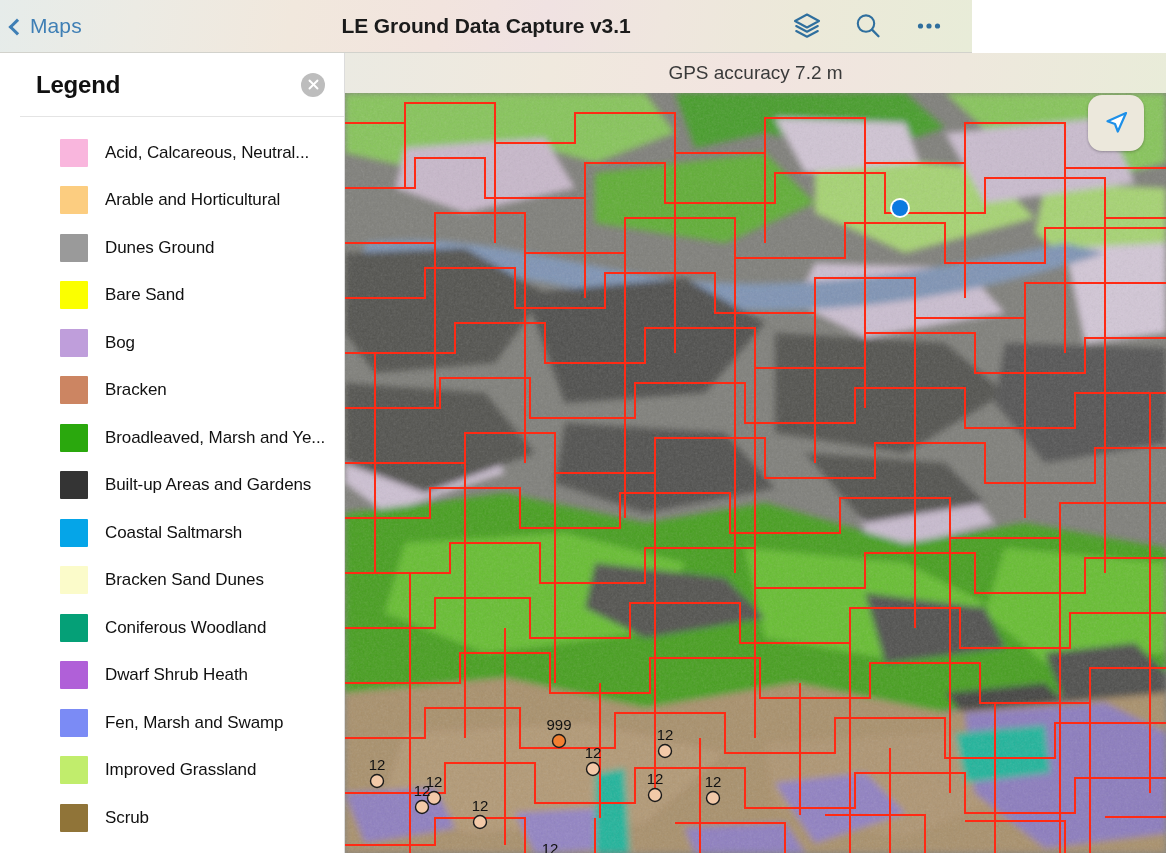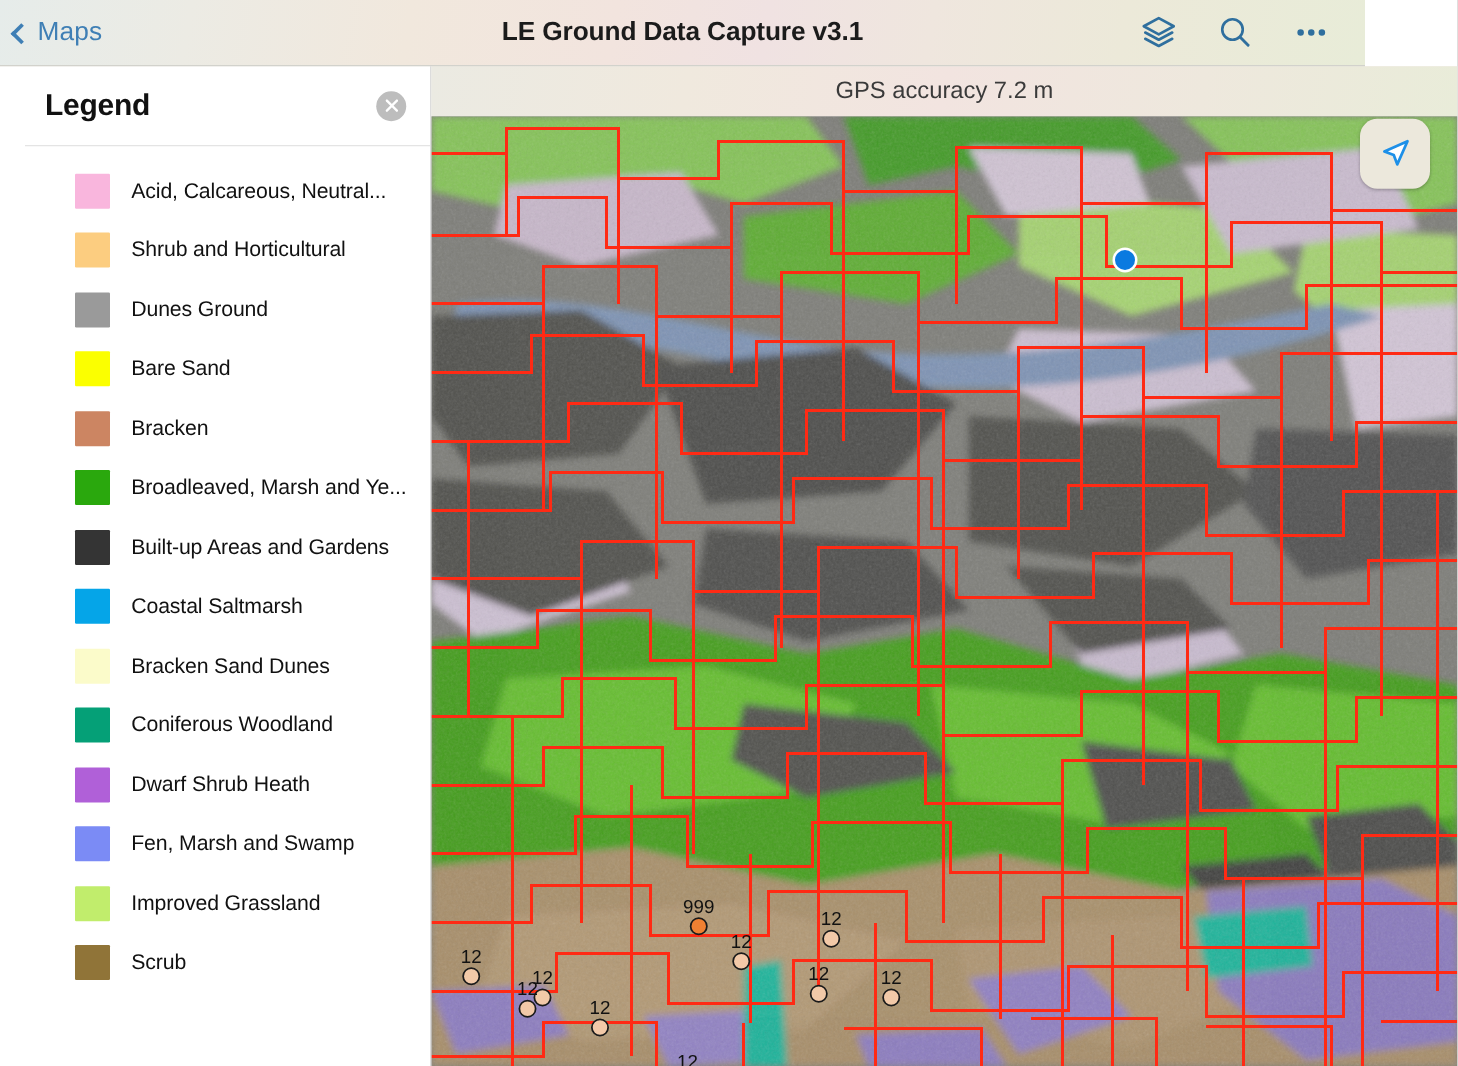--- a/index.html
+++ b/index.html
@@ -17,21 +17,21 @@
     position: relative;
     width: 1166px;
     height: 853px;
     overflow: hidden;
   }
 
   
   .navbar {
     position: absolute;
     top: 0; left: 0;
-    width: 1092px;
+    width: 972px;
     height: 53px;
     background: linear-gradient(100deg,
         #e6ecea 0%,
         #ecebe4 14%,
         #f1e8dd 30%,
         #f2e4de 45%,
         #f0e2e2 56%,
         #efe6de 68%,
         #ece9d9 82%,
         #e8ecd8 100%);
@@ -116,21 +116,21 @@
     color: #3a3a3a;
     z-index: 12;
   }
 
   .map-canvas {
     position: absolute;
     top: 40px; left: 345px;
     width: 821px;
     height: 760px;
     overflow: hidden;
-    background: #737373;
+    background: #f0abfc;
   }
   .map-canvas svg { display: block; }
 
   
   .locate-btn {
     position: absolute;
     top: 42px; right: 22px;
     width: 56px; height: 56px;
     border-radius: 14px;
     background: #ece8dc;
@@ -485,31 +485,35 @@
       </div>
     </div>
 
     <div class="legend-list">
         <div class="legend-item">
           <div class="legend-swatch" style="background: rgb(249, 182, 221);"></div>
           <div class="legend-label">Acid, Calcareous, Neutral...</div>
         </div>
         <div class="legend-item">
           <div class="legend-swatch" style="background: rgb(252, 205, 128);"></div>
-          <div class="legend-label">Shrub and Horticultural</div>
+          <div class="legend-label">Arable and Horticultural</div>
         </div>
         <div class="legend-item">
           <div class="legend-swatch" style="background: rgb(154, 154, 154);"></div>
           <div class="legend-label">Dunes Ground</div>
         </div>
         <div class="legend-item">
           <div class="legend-swatch" style="background: rgb(251, 255, 0);"></div>
           <div class="legend-label">Bare Sand</div>
         </div>
         <div class="legend-item">
+          <div class="legend-swatch" style="background: rgb(191, 158, 219);"></div>
+          <div class="legend-label">Bog</div>
+        </div>
+        <div class="legend-item">
           <div class="legend-swatch" style="background: rgb(204, 133, 98);"></div>
           <div class="legend-label">Bracken</div>
         </div>
         <div class="legend-item">
           <div class="legend-swatch" style="background: rgb(42, 168, 13);"></div>
           <div class="legend-label">Broadleaved, Marsh and Ye...</div>
         </div>
         <div class="legend-item">
           <div class="legend-swatch" style="background: rgb(52, 52, 52);"></div>
           <div class="legend-label">Built-up Areas and Gardens</div>

